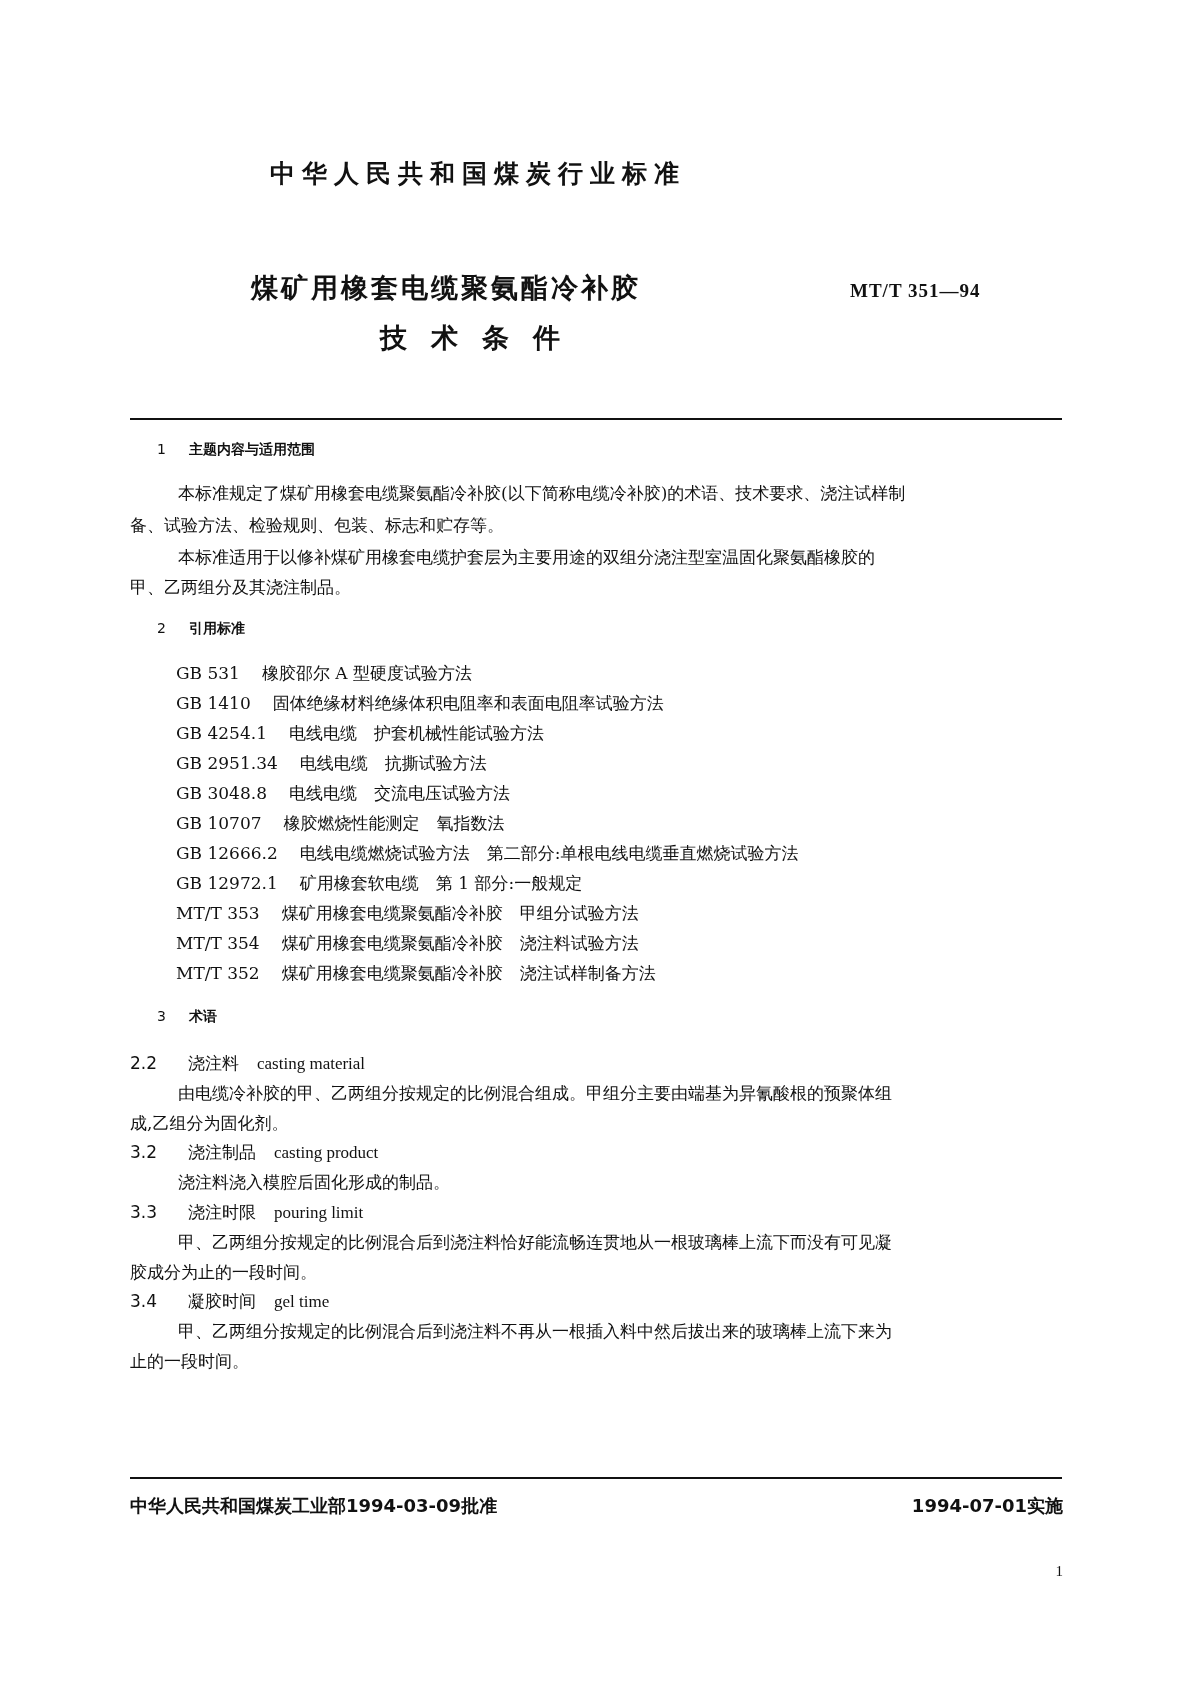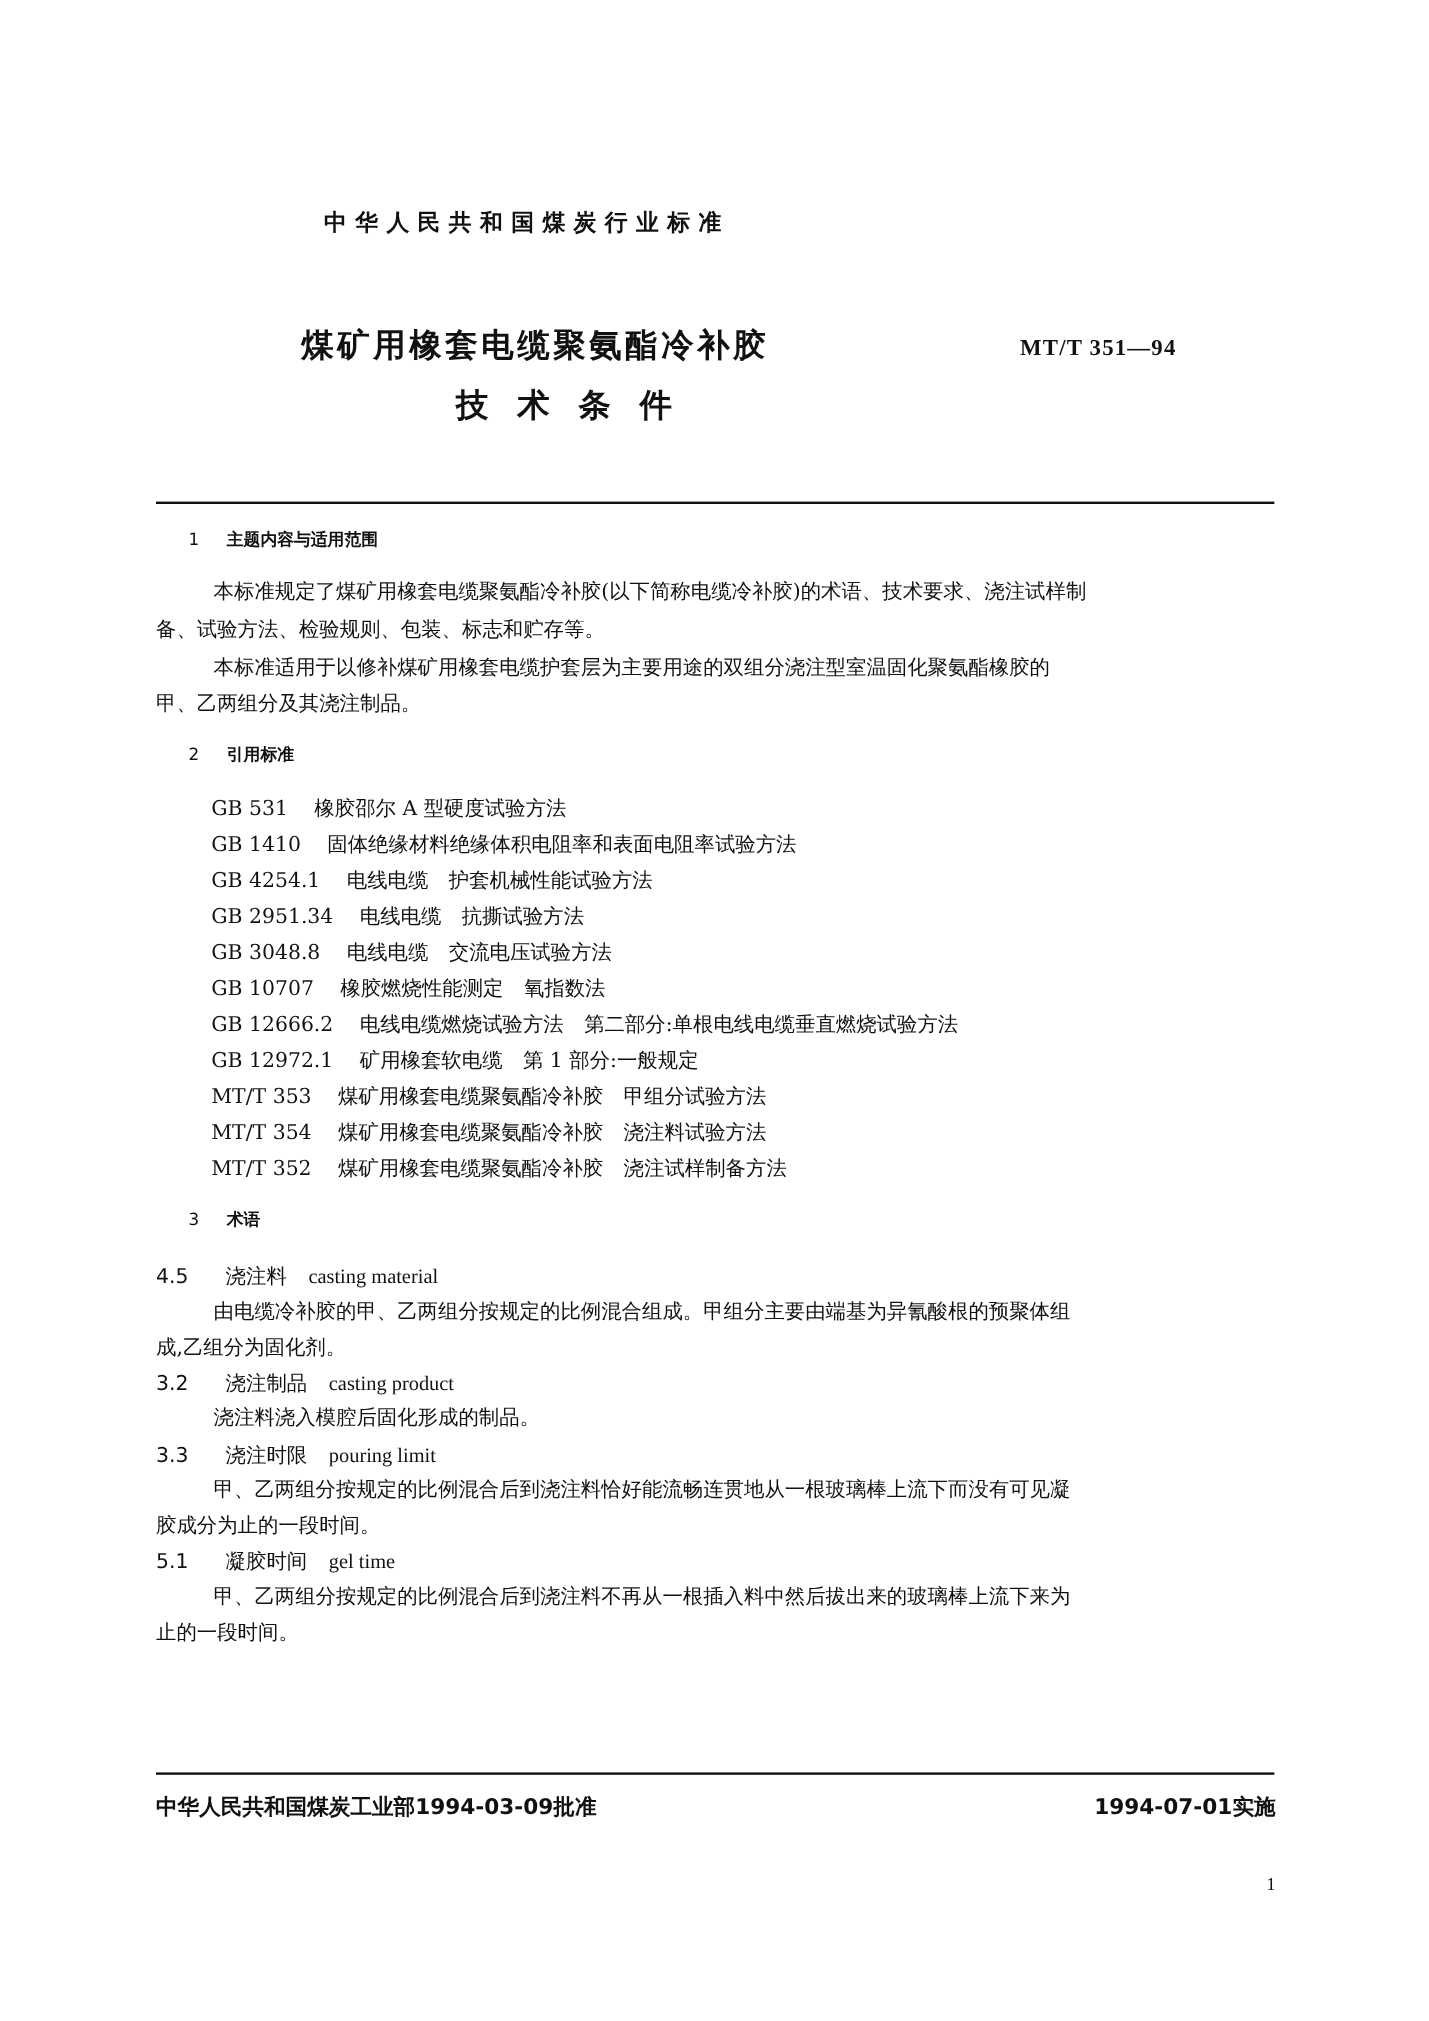--- a/index.html
+++ b/index.html
@@ -2,21 +2,21 @@
 <html><head>
 <meta charset="utf-8">
 <style>
   html, body { margin: 0; padding: 0; background: #ffffff; }
   body { width: 1191px; height: 1684px; position: relative; overflow: hidden; color: #111; font-family: "DejaVu Serif", "Liberation Serif", serif; }
   .abs { position: absolute; white-space: nowrap; }
   .sans { font-family: "DejaVu Sans", "Liberation Sans", sans-serif; }
   .serif { font-family: Liberation Serif, serif; }
   .bold { font-weight: bold; }
 
-  #org-title { left: 270px; top: 173px; font-size: 19px; letter-spacing: 7px; }
+  #org-title { left: 270px; top: 157px; font-size: 25px; letter-spacing: 7px; }
   #doc-title { left: 251px; top: 270px; font-size: 27px; letter-spacing: 3px; }
   #doc-subtitle { left: 380px; top: 320px; font-size: 27px; letter-spacing: 24px; }
   #std-code { left: 850px; top: 280px; font-size: 19px; letter-spacing: 1px; }
   .rule { position: absolute; left: 130px; width: 932px; height: 2px; background: #111; }
   #rule-top { top: 418px; }
   #rule-bottom { top: 1477px; }
 
   .h { font-size: 14px; font-weight: bold; margin-left: 27px; }
   .h .num { font-weight: normal; display: inline-block; width: 32px; }
   .p { font-size: 17px; line-height: 32px; }
@@ -62,31 +62,31 @@
 <div class="abs ref" style="top:842px"><span class="code">GB 12666.2</span><span class="gap"></span><span>电线电缆燃烧试验方法　第二部分:单根电线电缆垂直燃烧试验方法</span></div>
 <div class="abs ref" style="top:872px"><span class="code">GB 12972.1</span><span class="gap"></span><span>矿用橡套软电缆　第 1 部分:一般规定</span></div>
 <div class="abs ref" style="top:902px"><span class="code">MT/T 353</span><span class="gap"></span><span>煤矿用橡套电缆聚氨酯冷补胶　甲组分试验方法</span></div>
 <div class="abs ref" style="top:932px"><span class="code">MT/T 354</span><span class="gap"></span><span>煤矿用橡套电缆聚氨酯冷补胶　浇注料试验方法</span></div>
 <div class="abs ref" style="top:962px"><span class="code">MT/T 352</span><span class="gap"></span><span>煤矿用橡套电缆聚氨酯冷补胶　浇注试样制备方法</span></div>
 
 <div class="abs sans h left" style="top:1008px">
   <span class="num">3</span><span>术语</span>
 </div>
 
-<div class="abs term" style="top:1052px"><span class="num sans">4.5</span><span>浇注料</span><span class="en serif">casting material</span></div>
+<div class="abs term" style="top:1052px"><span class="num sans">2.2</span><span>浇注料</span><span class="en serif">casting material</span></div>
 <div class="abs p indent" style="top:1077px">由电缆冷补胶的甲、乙两组分按规定的比例混合组成。甲组分主要由端基为异氰酸根的预聚体组</div>
 <div class="abs p left" style="top:1107px">成,乙组分为固化剂。</div>
 
 <div class="abs term" style="top:1141px"><span class="num sans">3.2</span><span>浇注制品</span><span class="en serif">casting product</span></div>
 <div class="abs p indent" style="top:1166px">浇注料浇入模腔后固化形成的制品。</div>
 
 <div class="abs term" style="top:1201px"><span class="num sans">3.3</span><span>浇注时限</span><span class="en serif">pouring limit</span></div>
 <div class="abs p indent" style="top:1226px">甲、乙两组分按规定的比例混合后到浇注料恰好能流畅连贯地从一根玻璃棒上流下而没有可见凝</div>
 <div class="abs p left" style="top:1256px">胶成分为止的一段时间。</div>
 
-<div class="abs term" style="top:1290px"><span class="num sans">5.1</span><span>凝胶时间</span><span class="en serif">gel time</span></div>
+<div class="abs term" style="top:1290px"><span class="num sans">3.4</span><span>凝胶时间</span><span class="en serif">gel time</span></div>
 <div class="abs p indent" style="top:1315px">甲、乙两组分按规定的比例混合后到浇注料不再从一根插入料中然后拔出来的玻璃棒上流下来为</div>
 <div class="abs p left" style="top:1345px">止的一段时间。</div>
 
 <div class="rule" id="rule-bottom"></div>
 <div class="abs sans" id="footer-left">中华人民共和国煤炭工业部1994-03-09批准</div>
 <div class="abs sans" id="footer-right">1994-07-01实施</div>
 <div class="abs serif" id="page-num">1</div>
 
 </body></html>

